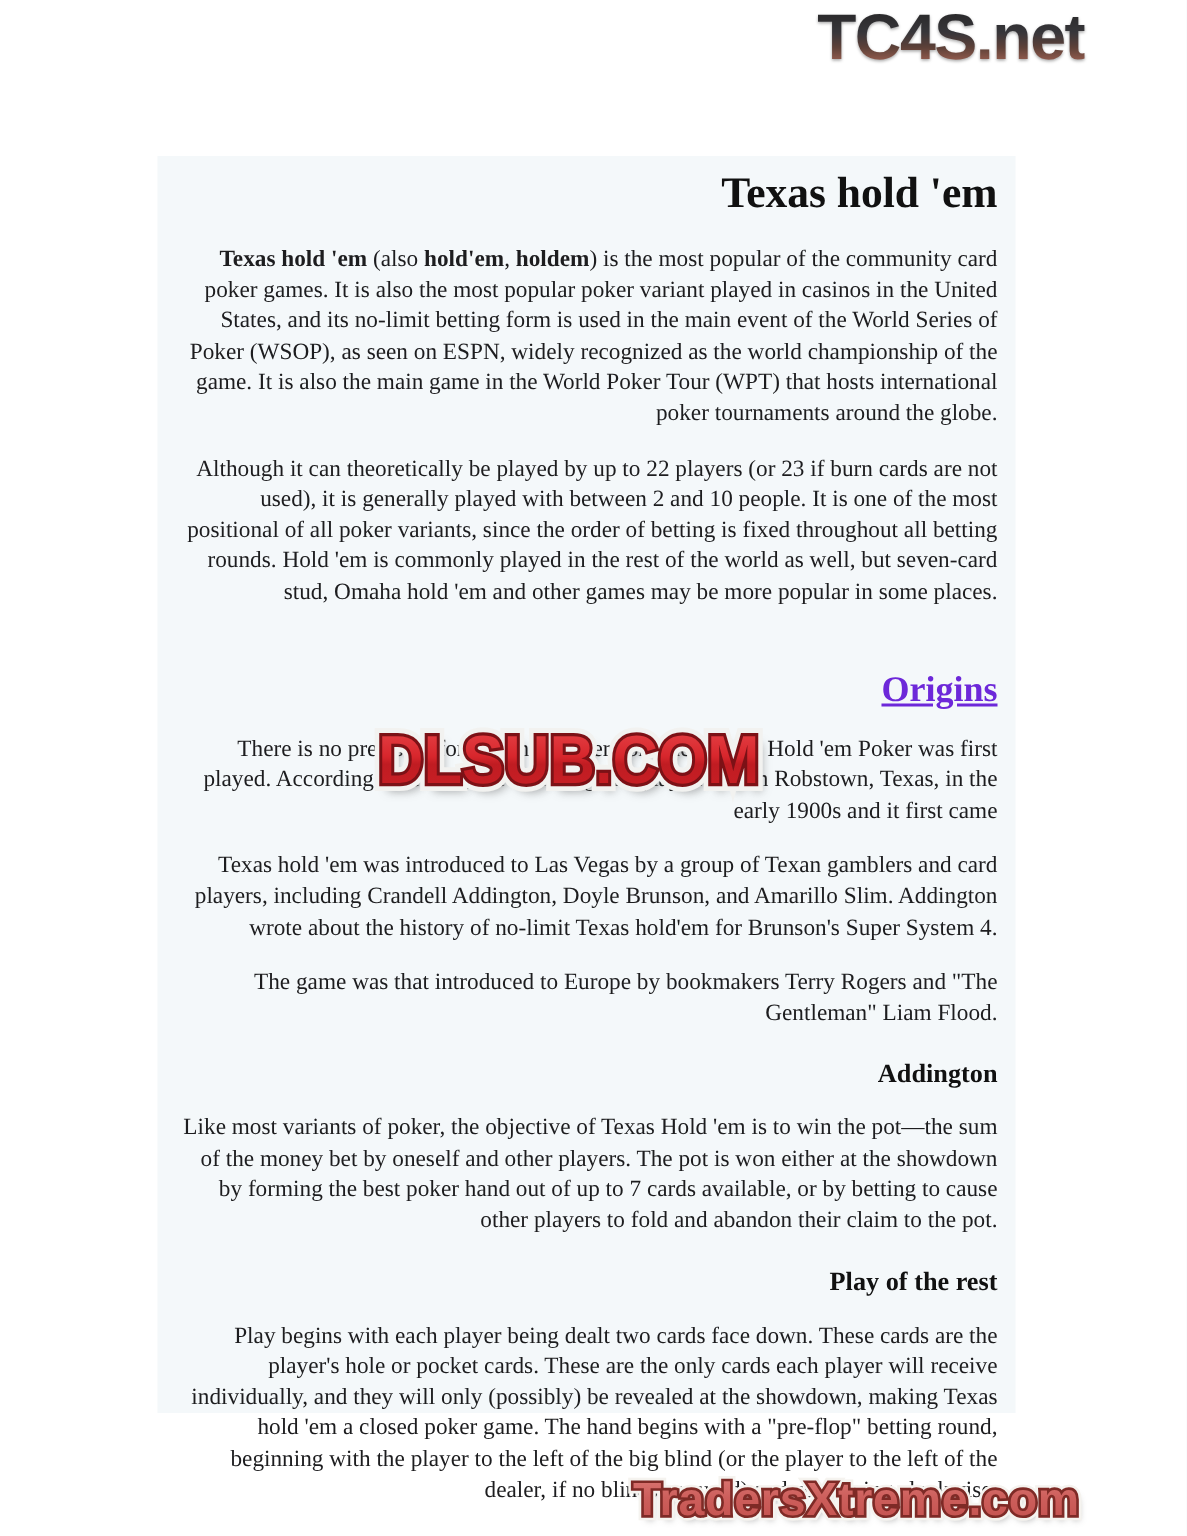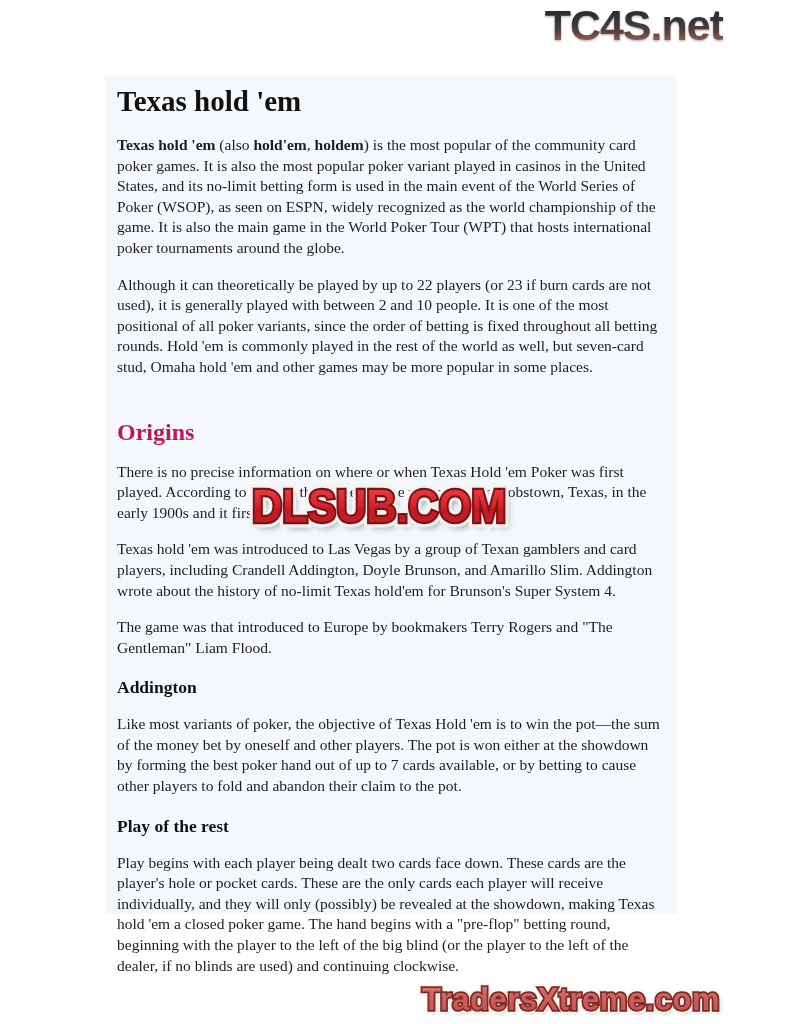--- a/index.html
+++ b/index.html
@@ -27,38 +27,40 @@
     -webkit-background-clip: text;
     background-clip: text;
     color: transparent;
     filter: drop-shadow(0 1px 1px rgba(0,0,0,0.35));
   }
 
   
   .content {
     position: absolute;
     left: 105px;
-    top: 76px;
+    top: 104px;
     width: 572px;
     height: 838px;
     background: #f4f8fa;
     padding: 5px 12px 0 12px;
     color: #1d1d1f;
+    text-align: right;
   }
   .content h1 {
     font-size: 29px;
     font-weight: bold;
     margin: 4px 0 17px 0;
     color: #111111;
   }
   .content h2 {
     font-size: 24px;
     font-weight: bold;
     margin: 41px 0 11px 0;
-    color: #be185d;
+    color: #6d28d9;
+    text-decoration: underline;
   }
   .content h3 {
     font-size: 17.5px;
     font-weight: bold;
     margin: 19px 0 13px 0;
     color: #111111;
   }
   .content p {
     font-size: 15.5px;
     line-height: 20.6px;

